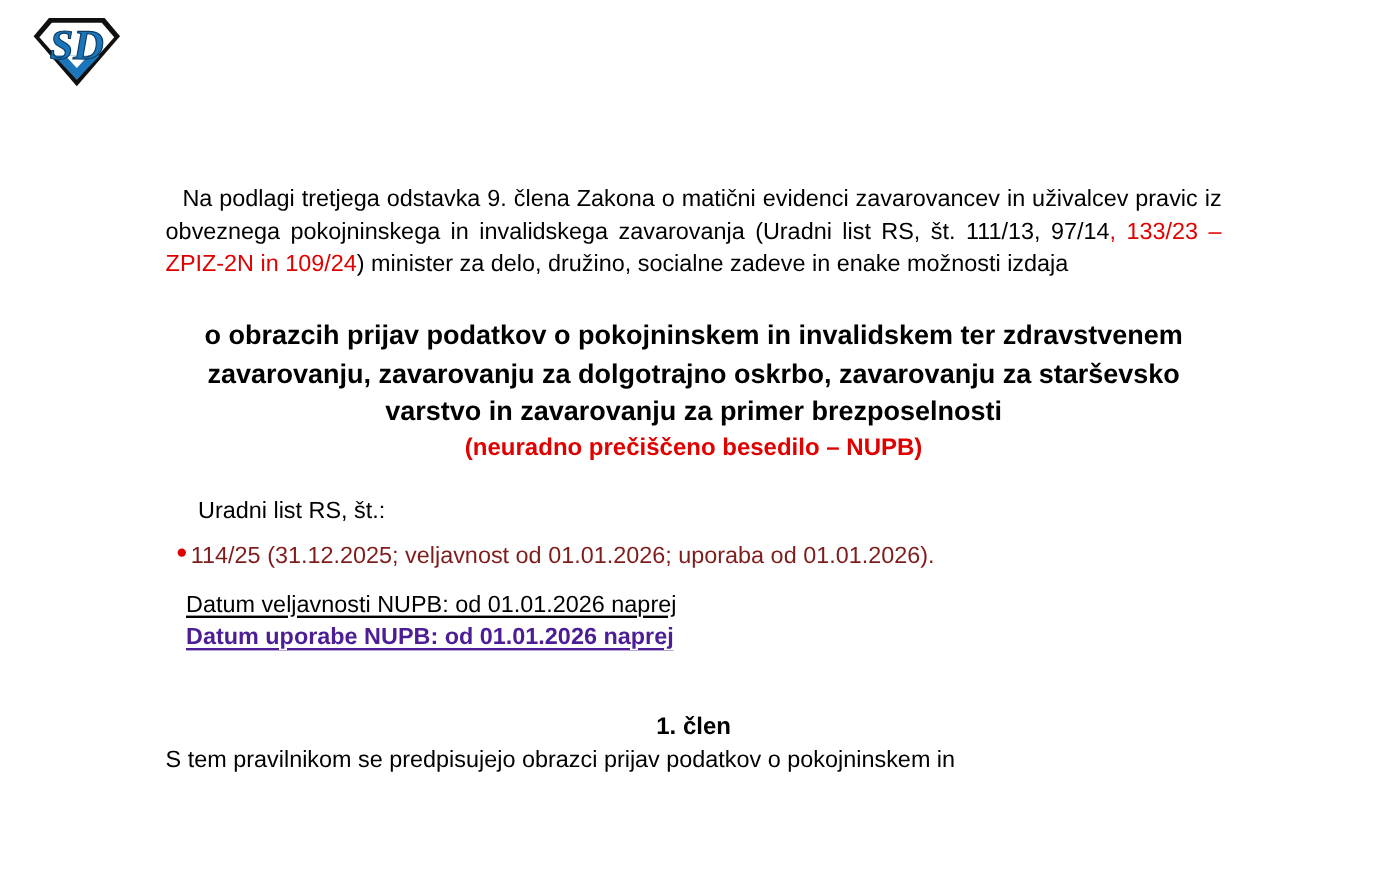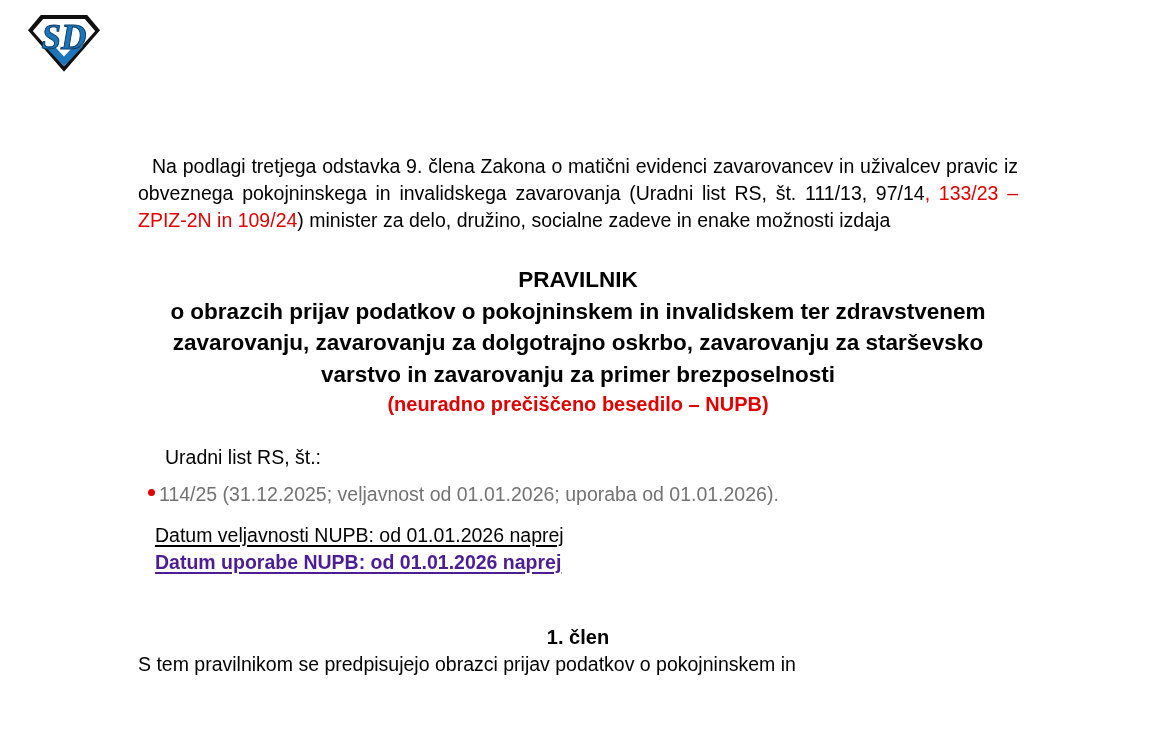--- a/index.html
+++ b/index.html
@@ -68,21 +68,21 @@
   .bullet{
     width:7px;
     height:7px;
     border-radius:50%;
     background:#000;
     flex:0 0 auto;
     margin-right:4px;
     position:relative;
     top:-5px;
   }
-  .gazette-item.is-red{ color:#737373; }
+  .gazette-item.is-red{ color:#7f1d1d; }
   .gazette-item.is-red .bullet{ background:#e00000; }
   .validity{
     margin-top:14px;
     padding-left:17px;
   }
   .validity-line{
     text-decoration:underline;
     text-decoration-thickness:2px;
     text-underline-offset:3px;
   }
@@ -117,21 +117,20 @@
     <path d="M 38,44 L 62,44 L 50,57 Z" fill="#ffffff"></path>
 
     <text x="50" y="48" text-anchor="middle" font-family="Liberation Serif, DejaVu Serif, serif" font-size="44" font-weight="bold" font-style="italic" fill="#1b75bb" stroke="#0c3c63" stroke-width="1.2">SD</text>
   </svg>
 
   <div class="content">
 
     <p class="intro"><span>Na podlagi tretjega odstavka 9. člena Zakona o matični evidenci zavarovancev in uživalcev pravic iz obveznega pokojninskega in invalidskega zavarovanja (Uradni list RS, št. 111/13, 97/14</span><span class="red">, 133/23 – ZPIZ-2N in 109/24</span><span>) minister za delo, družino, socialne zadeve in enake možnosti izdaja</span></p>
 
     <div class="title-block">
-      <div>PRAVILNIK</div>
       <div>o obrazcih prijav podatkov o pokojninskem in invalidskem ter zdravstvenem zavarovanju, zavarovanju za dolgotrajno oskrbo, zavarovanju za starševsko varstvo in zavarovanju za primer brezposelnosti</div>
     </div>
     <div class="subtitle">(neuradno prečiščeno besedilo – NUPB)</div>
 
     <div class="gazette">
       <p class="gazette-heading">Uradni list RS, št.:</p>
       <ul class="gazette-list">
         <li class="gazette-item is-red">
           <span class="bullet"></span>
           <span>114/25 (31.12.2025; veljavnost od 01.01.2026; uporaba od 01.01.2026).</span>

